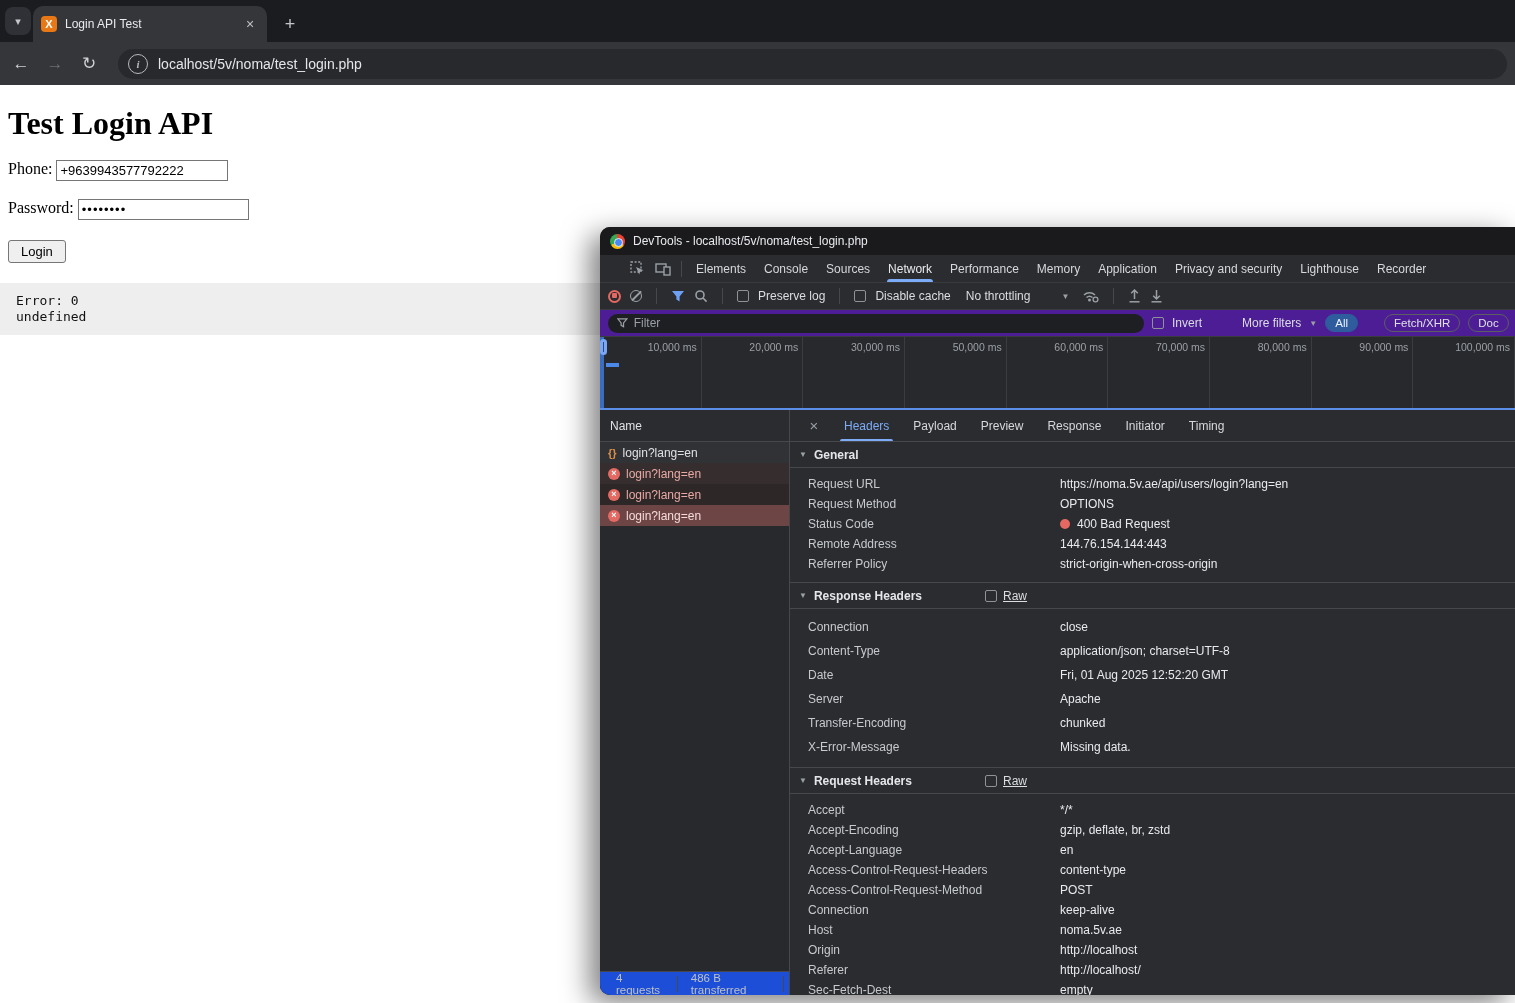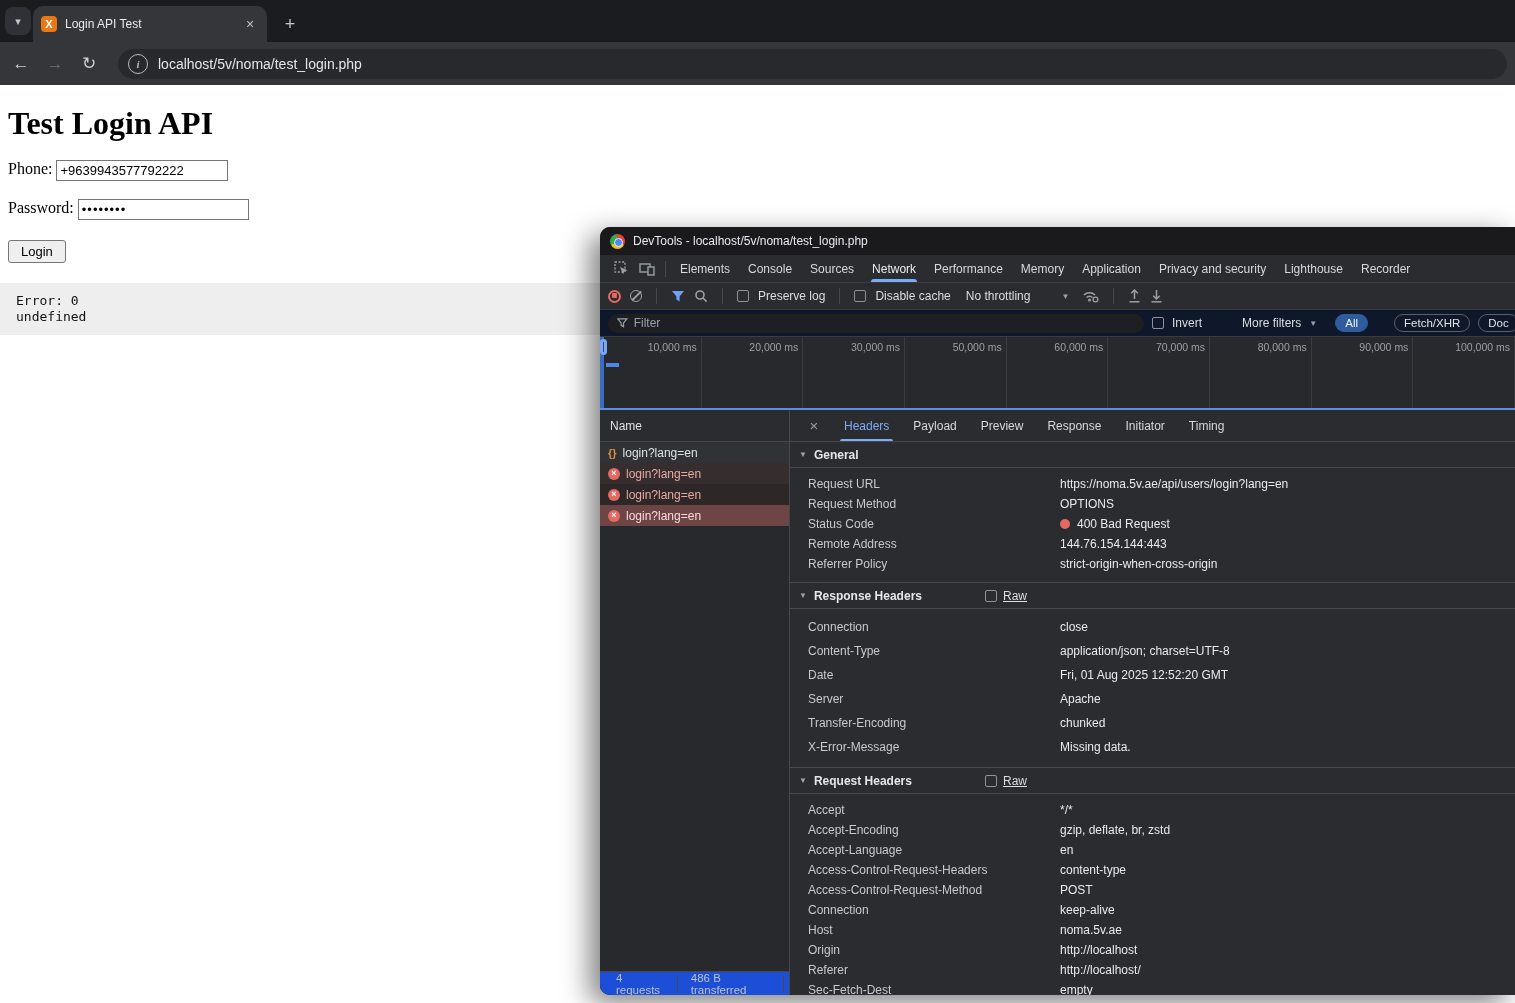--- a/index.html
+++ b/index.html
@@ -48,41 +48,41 @@
   .devtools { position:absolute; left:600px; top:227px; width:915px; height:768px;
     border-radius:10px 0 0 10px; background:#2b2c2f; overflow:hidden; color:#dfe1e5; font-size:12px;
     box-shadow:-10px 8px 28px rgba(0,0,0,.5); }
   .dt-titlebar { height:28px; background:#1a1a1d; display:flex; align-items:center; gap:8px; padding:0 10px; }
   .chrome-logo { width:15px; height:15px; border-radius:50%;
     background:conic-gradient(#ea4335 0 120deg, #fbbc05 120deg 240deg, #34a853 240deg 360deg); position:relative; }
   .chrome-logo::after { content:""; position:absolute; left:4px; top:4px; width:7px; height:7px;
     border-radius:50%; background:#4a8af4; border:1.2px solid #e9eef5; }
   .dt-title { color:#e8eaed; font-size:12px; }
 
-  .dt-tabs { height:28px; background:#2b2c2f; border-bottom:1px solid #3a3b3e; display:flex; align-items:stretch; padding-left:8px; }
+  .dt-tabs { height:28px; background:#2b2c2f; border-bottom:1px solid #3a3b3e; display:flex; align-items:stretch; padding-left:24px; }
   .dt-icobtn { width:26px; display:flex; align-items:center; justify-content:center; color:#9aa0a6; }
   .vdiv { width:1px; height:16px; background:#47484c; align-self:center; margin:0 5px; }
   .dt-tab { display:flex; align-items:center; padding:0 9px; color:#d5d8dc; position:relative; white-space:nowrap; }
   .dt-tab.active { color:#e8eaed; }
   .dt-tab.active::after { content:""; position:absolute; left:8px; right:8px; bottom:0; height:3px;
     border-radius:3px 3px 0 0; background:#7cacf8; }
 
   .dt-nettoolbar { height:27px; background:#2b2c2f; border-bottom:1px solid #3a3b3e;
     display:flex; align-items:center; gap:9px; padding:0 8px; }
   .rec-ico { width:13px; height:13px; border-radius:50%; border:2.5px solid #e46962; position:relative; }
   .rec-ico::after { content:""; position:absolute; left:1.5px; top:1.5px; width:5px; height:5px; border-radius:1px; background:#e46962; }
   .ban-ico { width:12px; height:12px; border-radius:50%; border:1.8px solid #9aa0a6; position:relative; }
   .ban-ico::after { content:""; position:absolute; left:-1px; top:4.2px; width:13px; height:1.8px;
     background:#9aa0a6; transform:rotate(-45deg); }
   .chk { width:12px; height:12px; border:1.4px solid #8f9398; border-radius:2px; background:transparent; flex:0 0 auto; }
   .lbl { color:#dadde1; white-space:nowrap; }
   .drop-arrow { color:#9aa0a6; font-size:8px; }
   .svgico { display:block; }
 
-  .dt-filterbar { height:27px; background:#0f172a; border-bottom:1px solid #3a3b3e;
+  .dt-filterbar { height:27px; background:#4c1d95; border-bottom:1px solid #3a3b3e;
     display:flex; align-items:center; gap:8px; padding:0 8px; white-space:nowrap; }
   .filter-pill { flex:0 0 536px; height:19px; border-radius:10px; background:#1e1f23;
     display:flex; align-items:center; gap:6px; padding:0 9px; }
   .filter-pill input { background:transparent; border:none; outline:none; color:#dadde1; font-size:12px; width:100%; }
   .filter-pill input::placeholder { color:#9aa0a6; }
   .chip { border:1px solid #5c5e62; border-radius:10px; padding:2px 9px; color:#dfe1e5; font-size:11.5px; }
   .chip.active { background:#2e5c9c; border-color:#2e5c9c; color:#eef4ff; }
 
   .dt-overview { height:73px; background:#28292c; border-bottom:2px solid #5a8ee8; display:flex; position:relative; }
   .ov-col { flex:1; border-right:1px solid #3b3c40; color:#9aa0a6; font-size:10.5px;
@@ -257,21 +257,21 @@
       <svg class="svgico" width="11" height="10" viewBox="0 0 14 13">
           <path d="M1 1 H13 L8.6 6.4 V11.5 L5.4 9.6 V6.4 Z" fill="none" stroke="#9aa0a6" stroke-width="1.6"></path>
         </svg>
       <input placeholder="Filter" style="">
     </div>
     <span class="chk"></span>
     <span class="lbl">Invert</span>
     <span class="vdiv"></span>
     <span class="lbl" style="margin-left:14px">More filters</span>
     <span class="drop-arrow">▼</span>
-    <span class="chip active" style="margin-left:10px">All</span>
+    <span class="chip active" style="">All</span>
     <span class="vdiv"></span>
     <span class="chip">Fetch/XHR</span>
     <span class="chip">Doc</span>
 
   </div>
 
   <div class="dt-overview">
     <div class="ov-col">10,000 ms</div>
     <div class="ov-col">20,000 ms</div>
     <div class="ov-col">30,000 ms</div>

